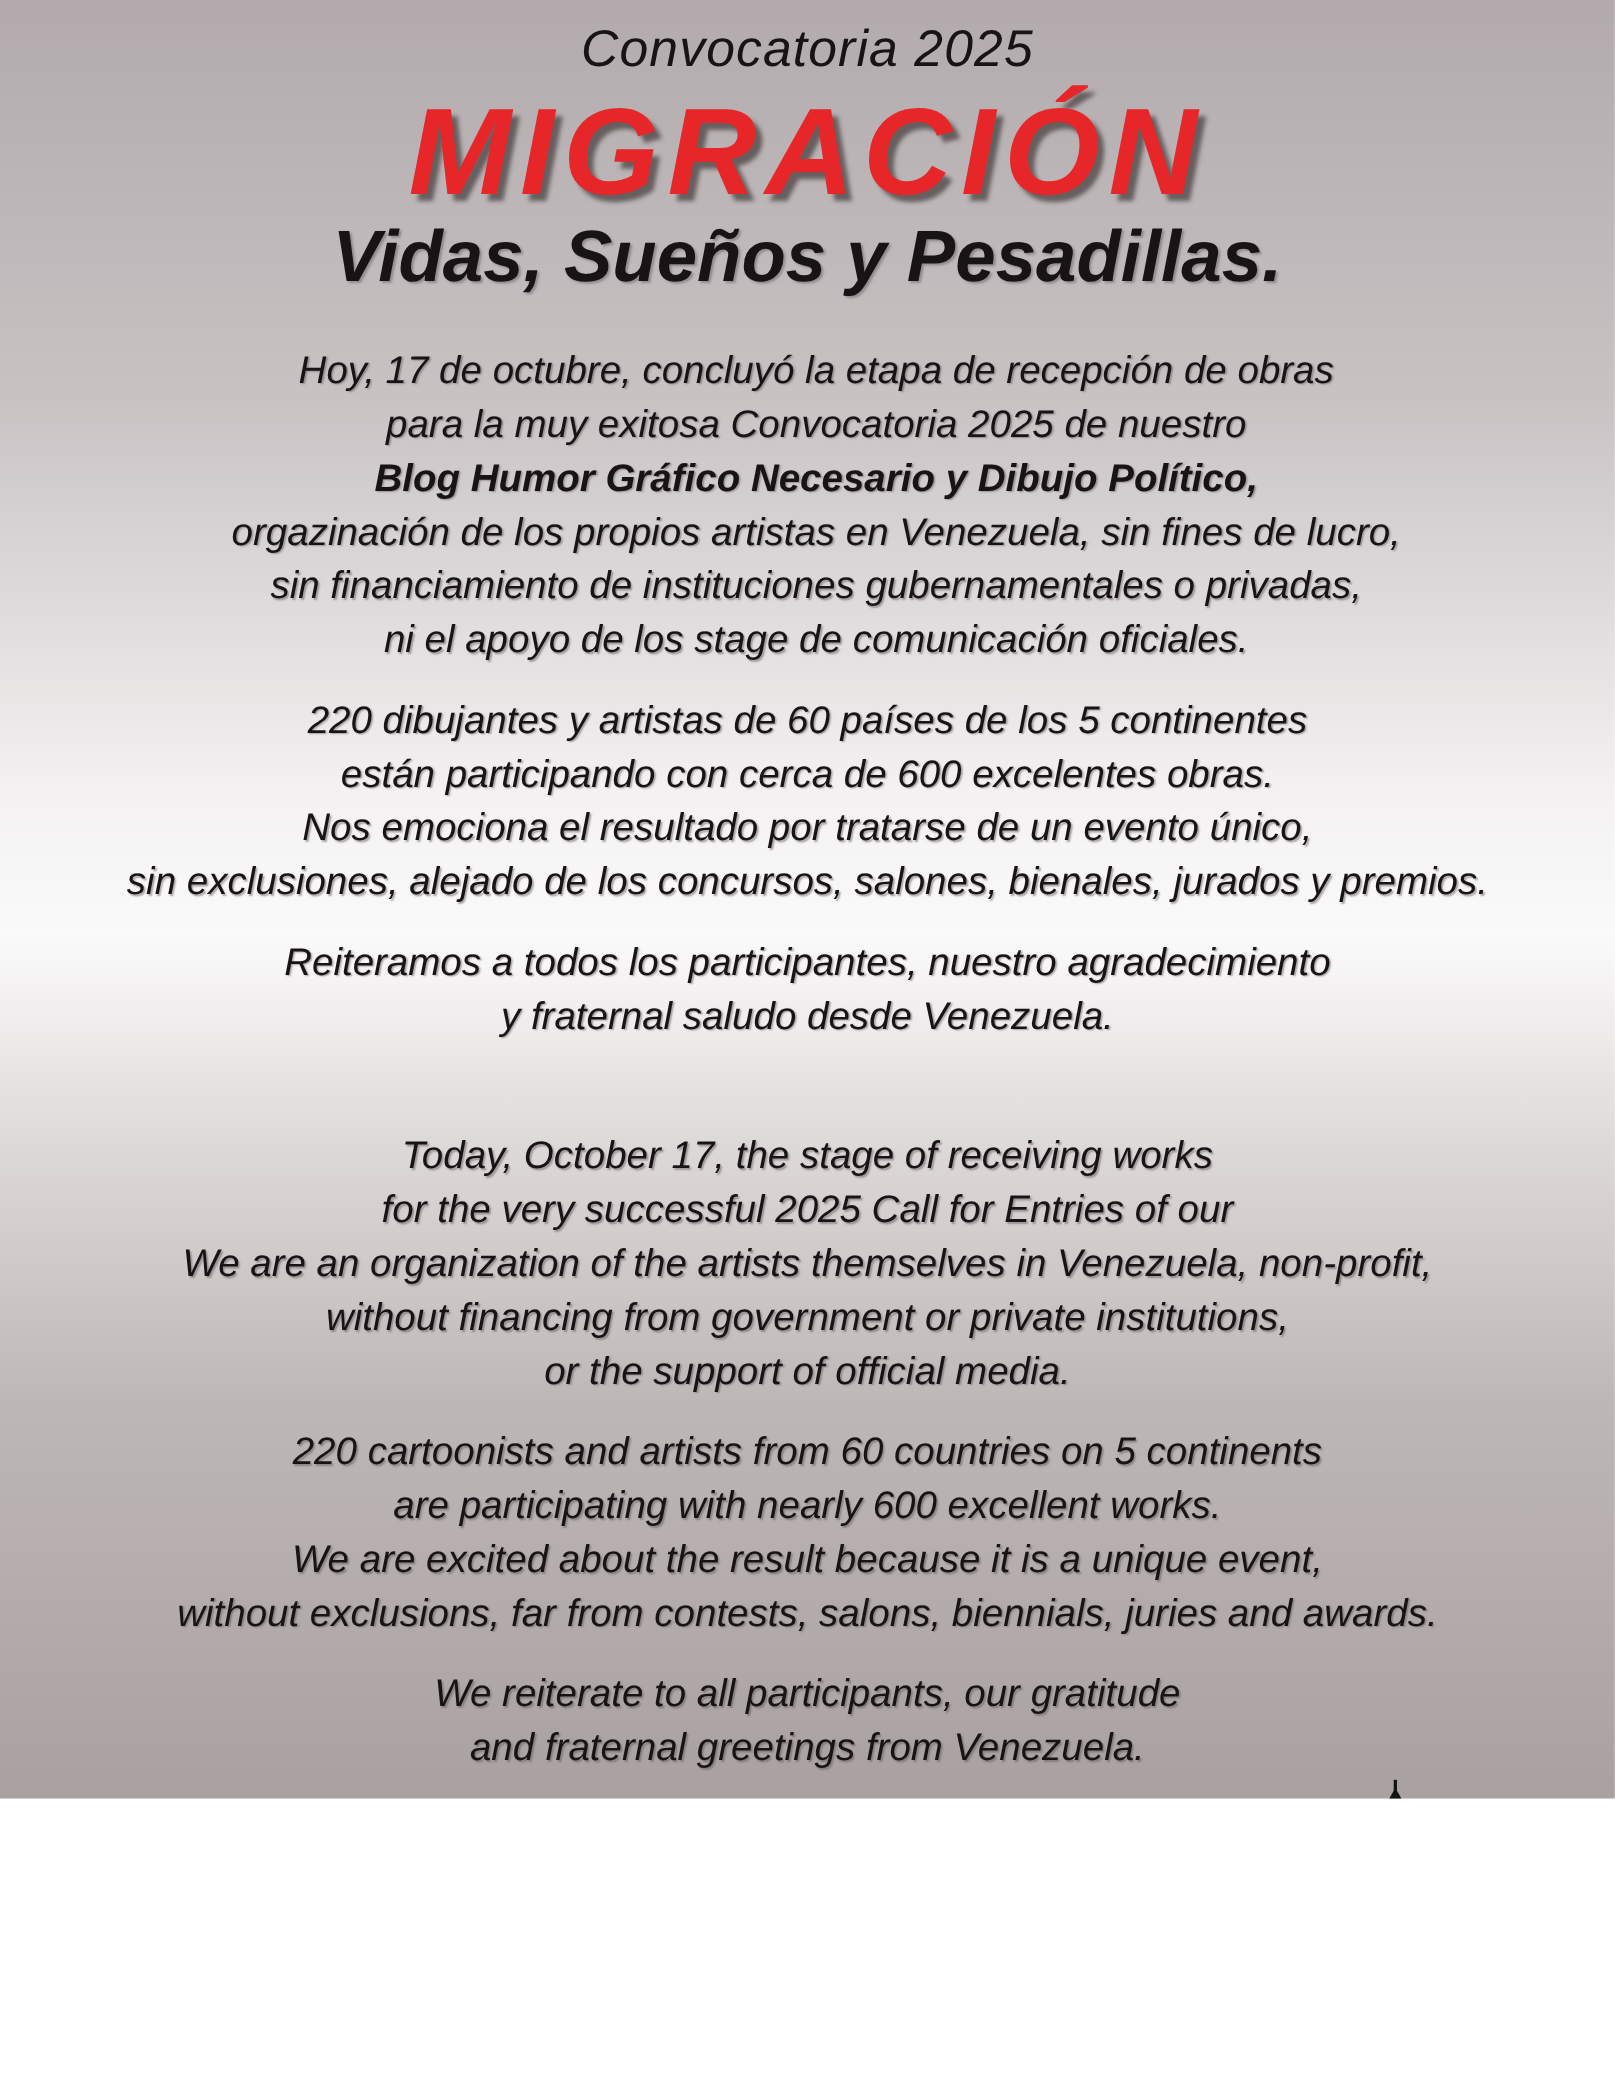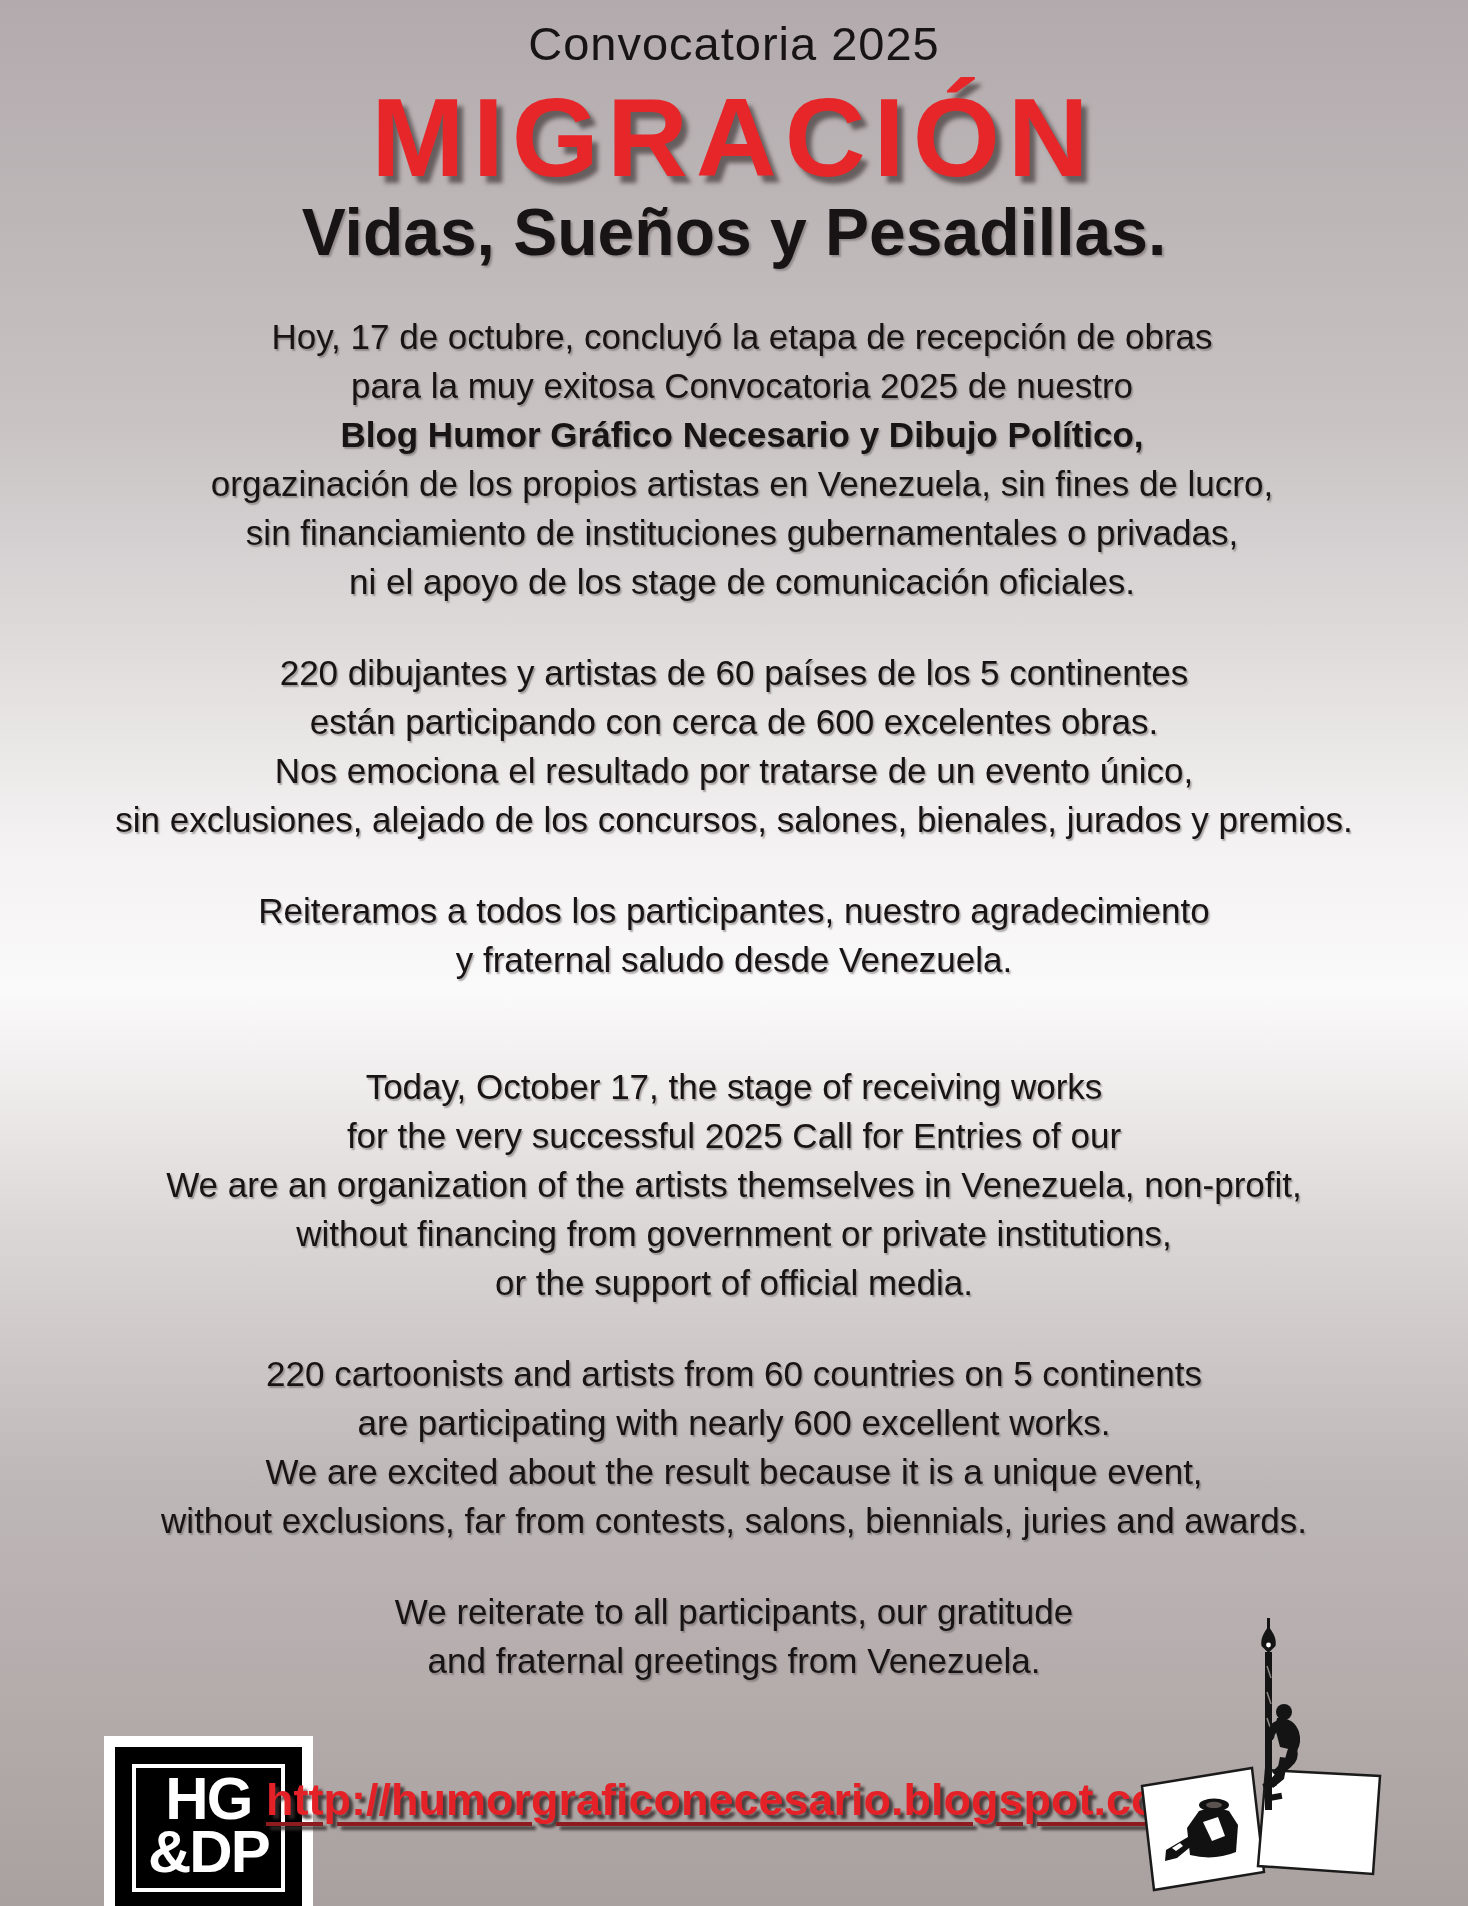--- a/index.html
+++ b/index.html
@@ -1,31 +1,32 @@
 <!DOCTYPE html>
 <html><head>
 <meta charset="utf-8">
 <style>
   html, body { margin: 0; padding: 0; }
   .page {
     position: relative;
     width: 1468px;
-    height: 1906px;
+    height: 1635px;
     overflow: hidden;
     font-family: "Liberation Sans", sans-serif;
     text-align: center;
     color: #181314;
     background: linear-gradient(180deg,
       #b2aaac 0%,
       #c8c2c3 22%,
       #f3f1f1 44%,
       #fbfafa 52%,
       #ddd8d8 64%,
       #beb7b7 78%,
       #a9a19f 100%);
+    font-style: italic;
   }
   .kicker {
     padding-top: 18px;
     font-size: 47px;
     font-weight: 500;
     letter-spacing: 1px;
     line-height: 1.1;
   }
   .title {
     font-size: 112px;
@@ -36,21 +37,21 @@
     color: #e62629;
     text-shadow: 6px 7px 4px rgba(75, 66, 66, 0.75);
   }
   .subtitle {
     font-size: 66px;
     font-weight: 700;
     line-height: 1.1;
     margin-top: 2px;
     text-shadow: 2px 2px 2px rgba(90, 82, 82, 0.45);
   }
-  .para { margin-top: 42px; }
+  .para { margin-top: 24px; }
   .para.first { margin-top: 44px; padding-left: 16px; }
   .para.section-gap { margin-top: 78px; }
   .line {
     font-size: 35px;
     line-height: 49px;
     text-shadow: 1.5px 1.5px 1.5px rgba(95, 88, 88, 0.5);
   }
   .b { font-weight: 700; }
 
   

